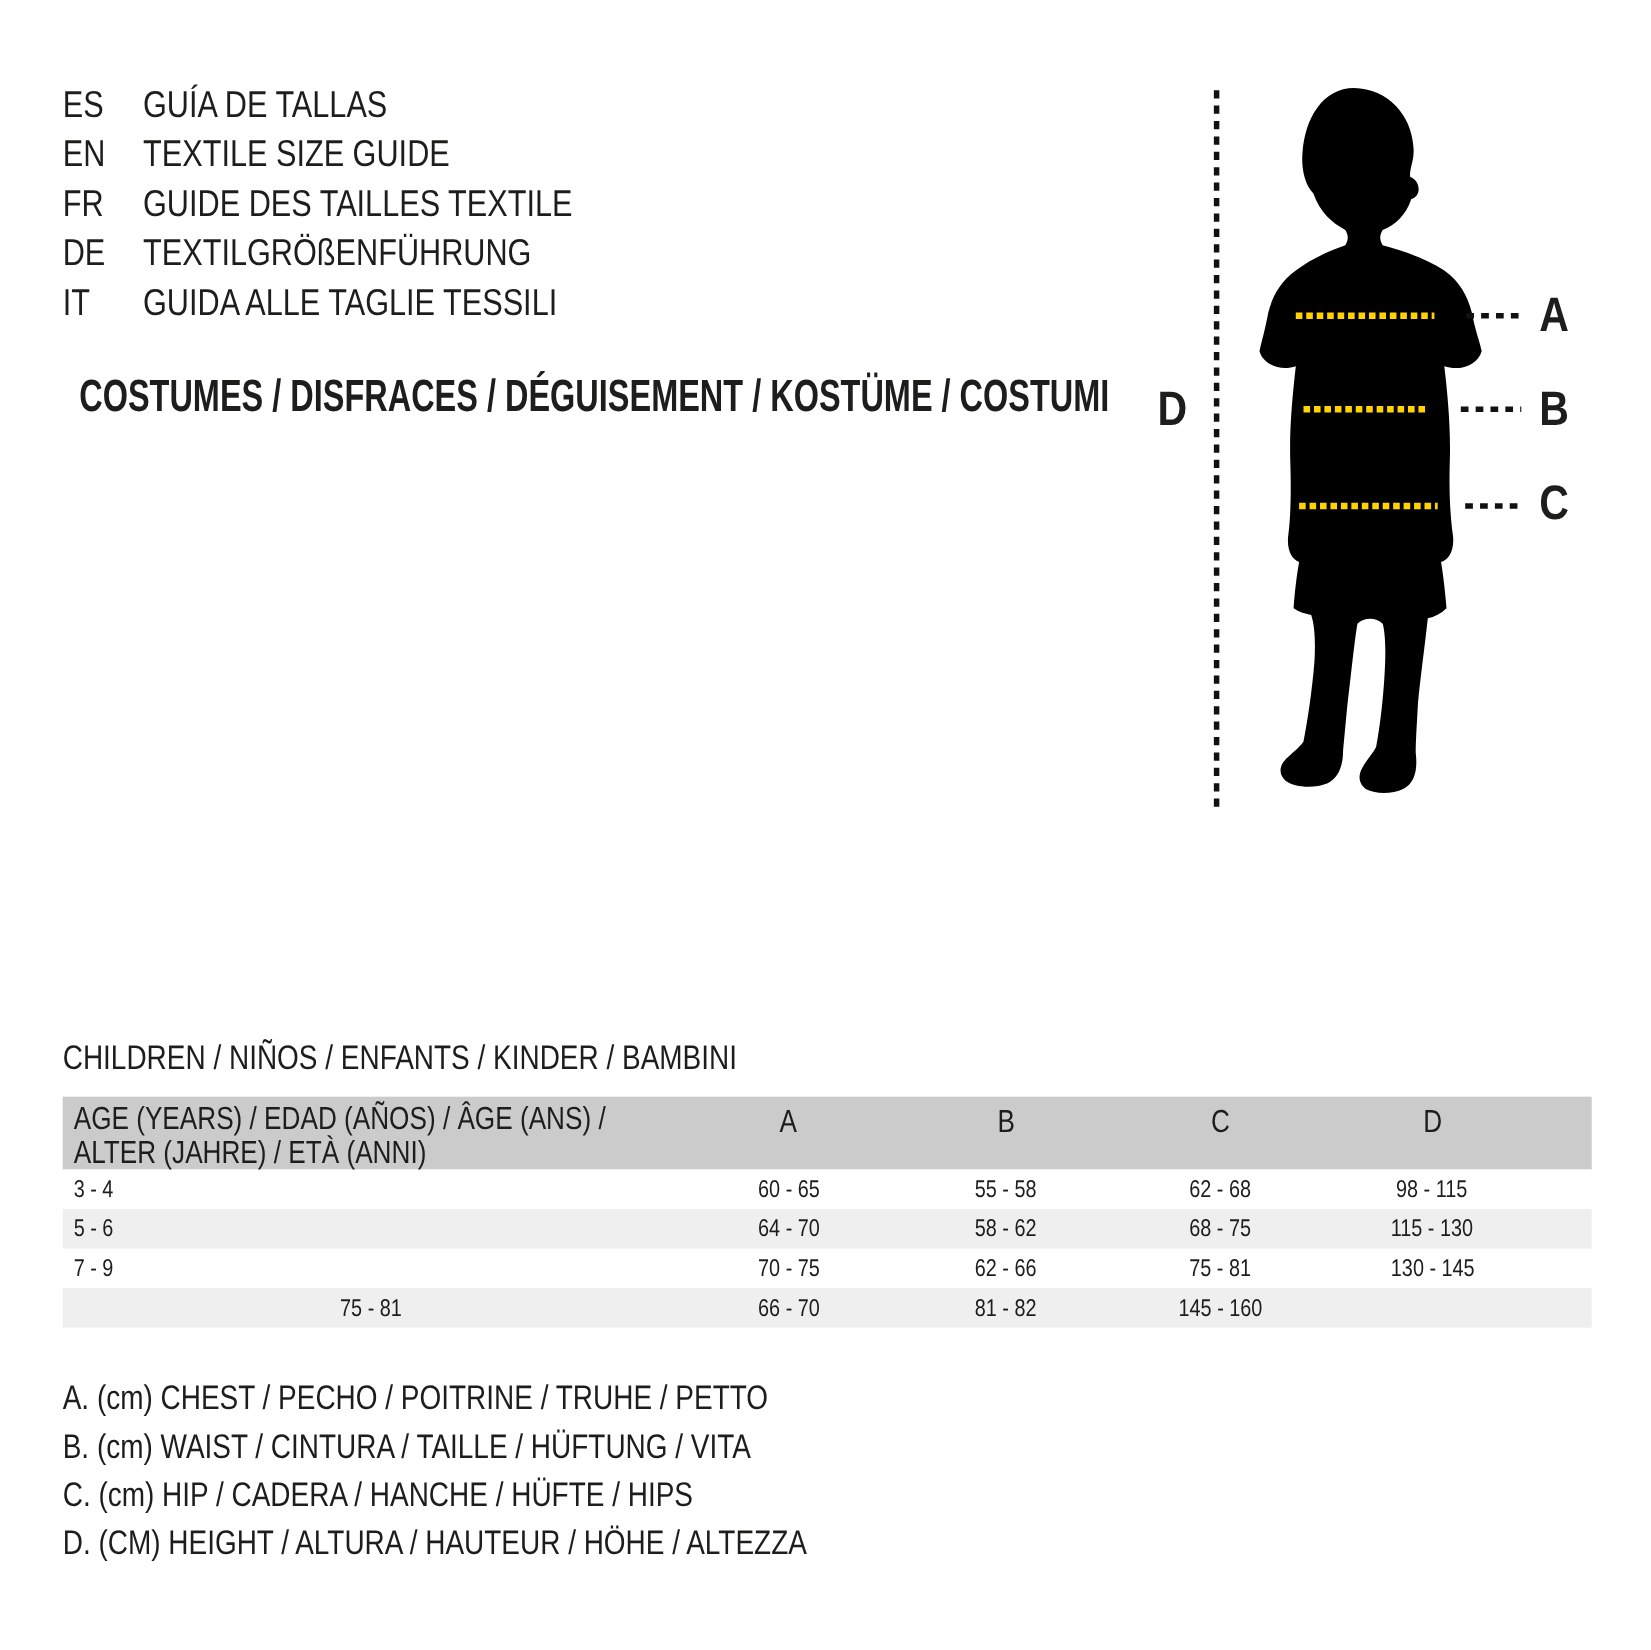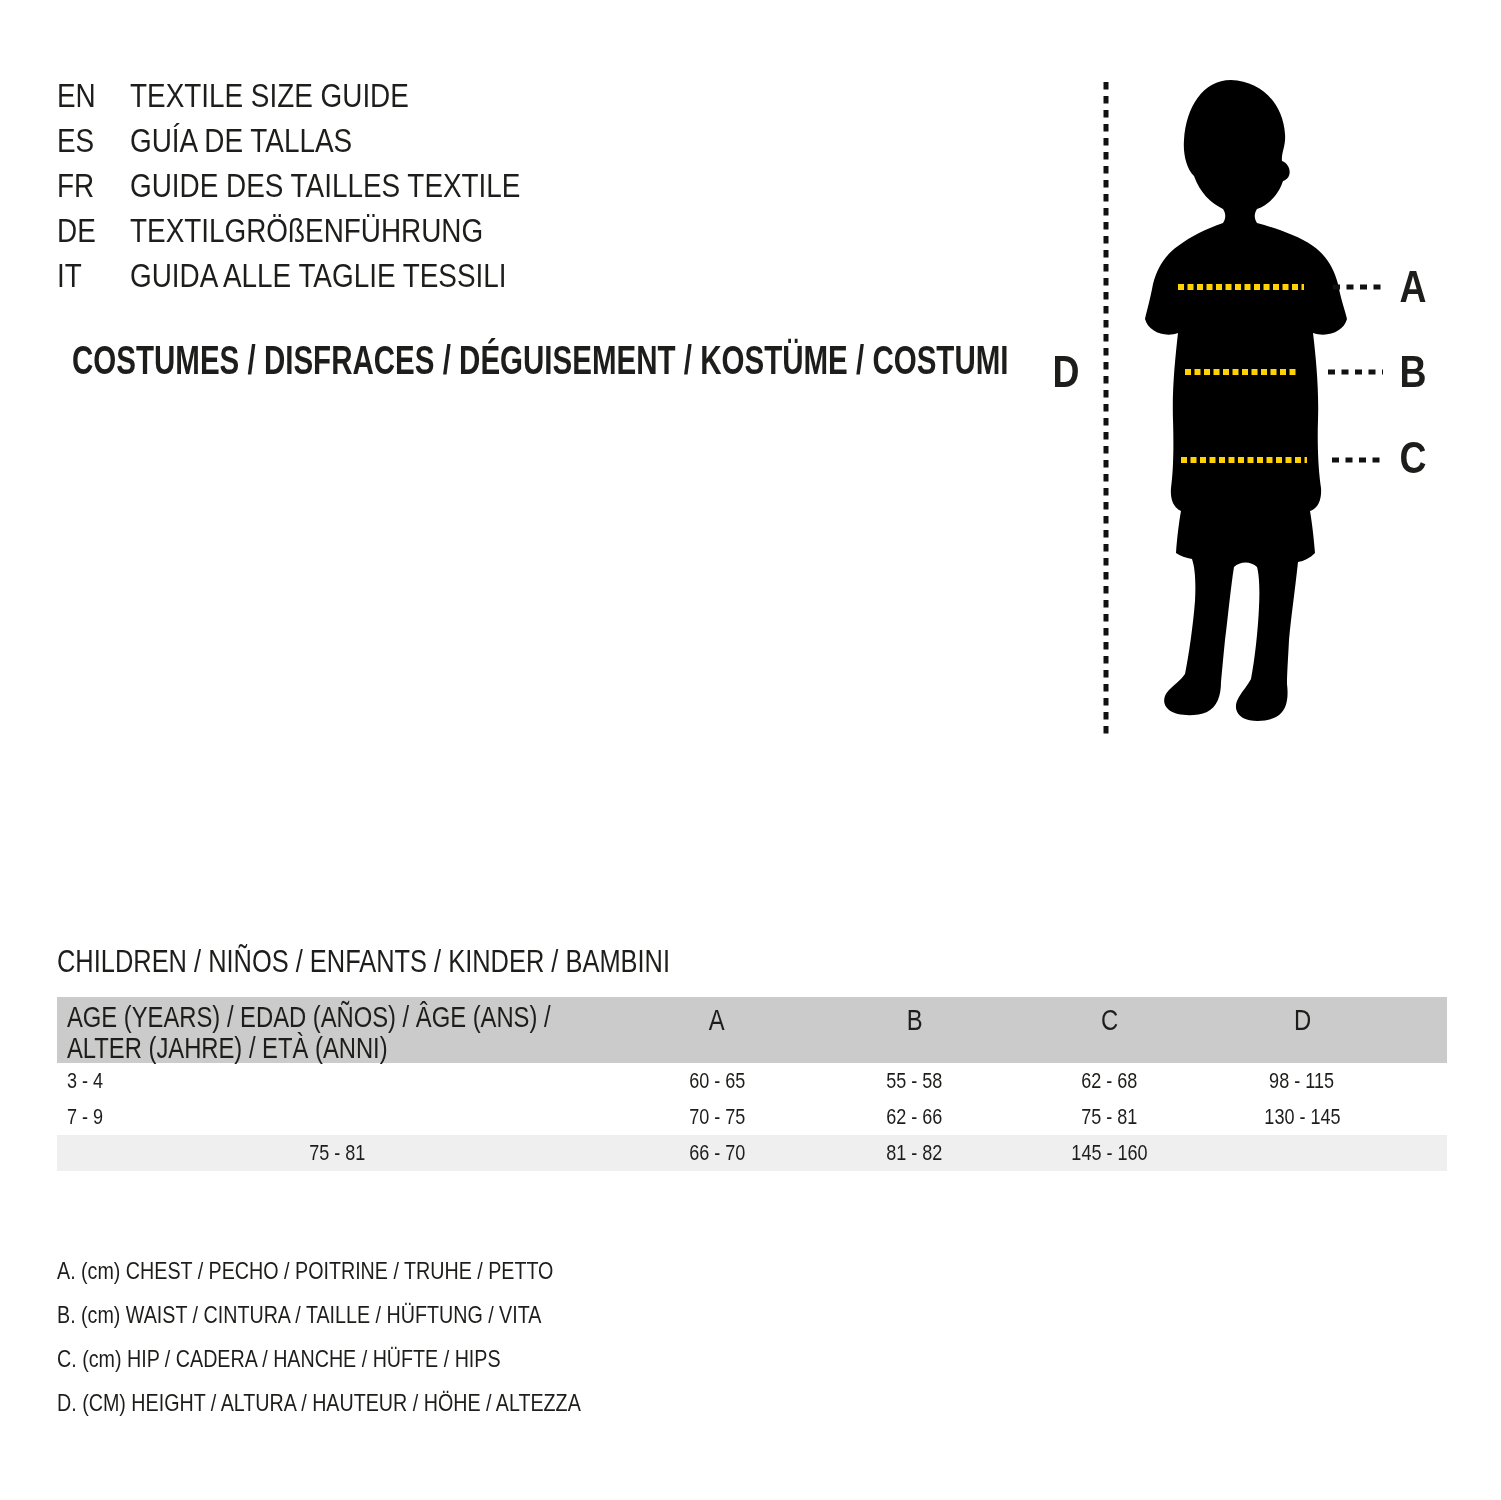--- a/index.html
+++ b/index.html
@@ -60,35 +60,35 @@
   .t-row {
     display: grid; grid-template-columns: 560px 200px 195px 195px 190px 1fr;
     height: 36px; align-items: center; font-size: 22px;
   }
   .t-row.alt { background: #efefef; }
   .t-age-cell { padding-left: 10px; }
   .t-val { text-align: center; }
 
   
   .legend { position: absolute; left: 57px; top: 1249px; }
-  .legend-row { height: 44px; display: flex; align-items: center; font-size: 24px; }
+  .legend-row { height: 44px; display: flex; align-items: center; font-size: 31px; }
 </style>
 </head>
 <body>
 
 <div class="canvas">
 
   <div class="lang-list">
     <div class="lang-row">
+      <span class="lang-code"><span class="cond">ES</span></span>
+      <span class="lang-title"><span class="cond">GUÍA DE TALLAS</span></span>
+    </div>
+    <div class="lang-row">
       <span class="lang-code"><span class="cond">EN</span></span>
       <span class="lang-title"><span class="cond">TEXTILE SIZE GUIDE</span></span>
-    </div>
-    <div class="lang-row">
-      <span class="lang-code"><span class="cond">ES</span></span>
-      <span class="lang-title"><span class="cond">GUÍA DE TALLAS</span></span>
     </div>
     <div class="lang-row">
       <span class="lang-code"><span class="cond">FR</span></span>
       <span class="lang-title"><span class="cond">GUIDE DES TAILLES TEXTILE</span></span>
     </div>
     <div class="lang-row">
       <span class="lang-code"><span class="cond">DE</span></span>
       <span class="lang-title"><span class="cond">TEXTILGRÖßENFÜHRUNG</span></span>
     </div>
     <div class="lang-row">
@@ -191,20 +191,28 @@
     </div>
 
     <div class="t-row">
       <div class="t-age-cell"><span class="cond">3 - 4</span></div>
       <div class="t-val"><span class="cond-c">60 - 65</span></div>
       <div class="t-val"><span class="cond-c">55 - 58</span></div>
       <div class="t-val"><span class="cond-c">62 - 68</span></div>
       <div class="t-val"><span class="cond-c">98 - 115</span></div>
       <div></div>
     </div>
+    <div class="t-row alt">
+      <div class="t-age-cell"><span class="cond">5 - 6</span></div>
+      <div class="t-val"><span class="cond-c">64 - 70</span></div>
+      <div class="t-val"><span class="cond-c">58 - 62</span></div>
+      <div class="t-val"><span class="cond-c">68 - 75</span></div>
+      <div class="t-val"><span class="cond-c">115 - 130</span></div>
+      <div></div>
+    </div>
     <div class="t-row">
       <div class="t-age-cell"><span class="cond">7 - 9</span></div>
       <div class="t-val"><span class="cond-c">70 - 75</span></div>
       <div class="t-val"><span class="cond-c">62 - 66</span></div>
       <div class="t-val"><span class="cond-c">75 - 81</span></div>
       <div class="t-val"><span class="cond-c">130 - 145</span></div>
       <div></div>
     </div>
     <div class="t-row alt">
       <div class="t-val"><span class="cond-c">75 - 81</span></div>

